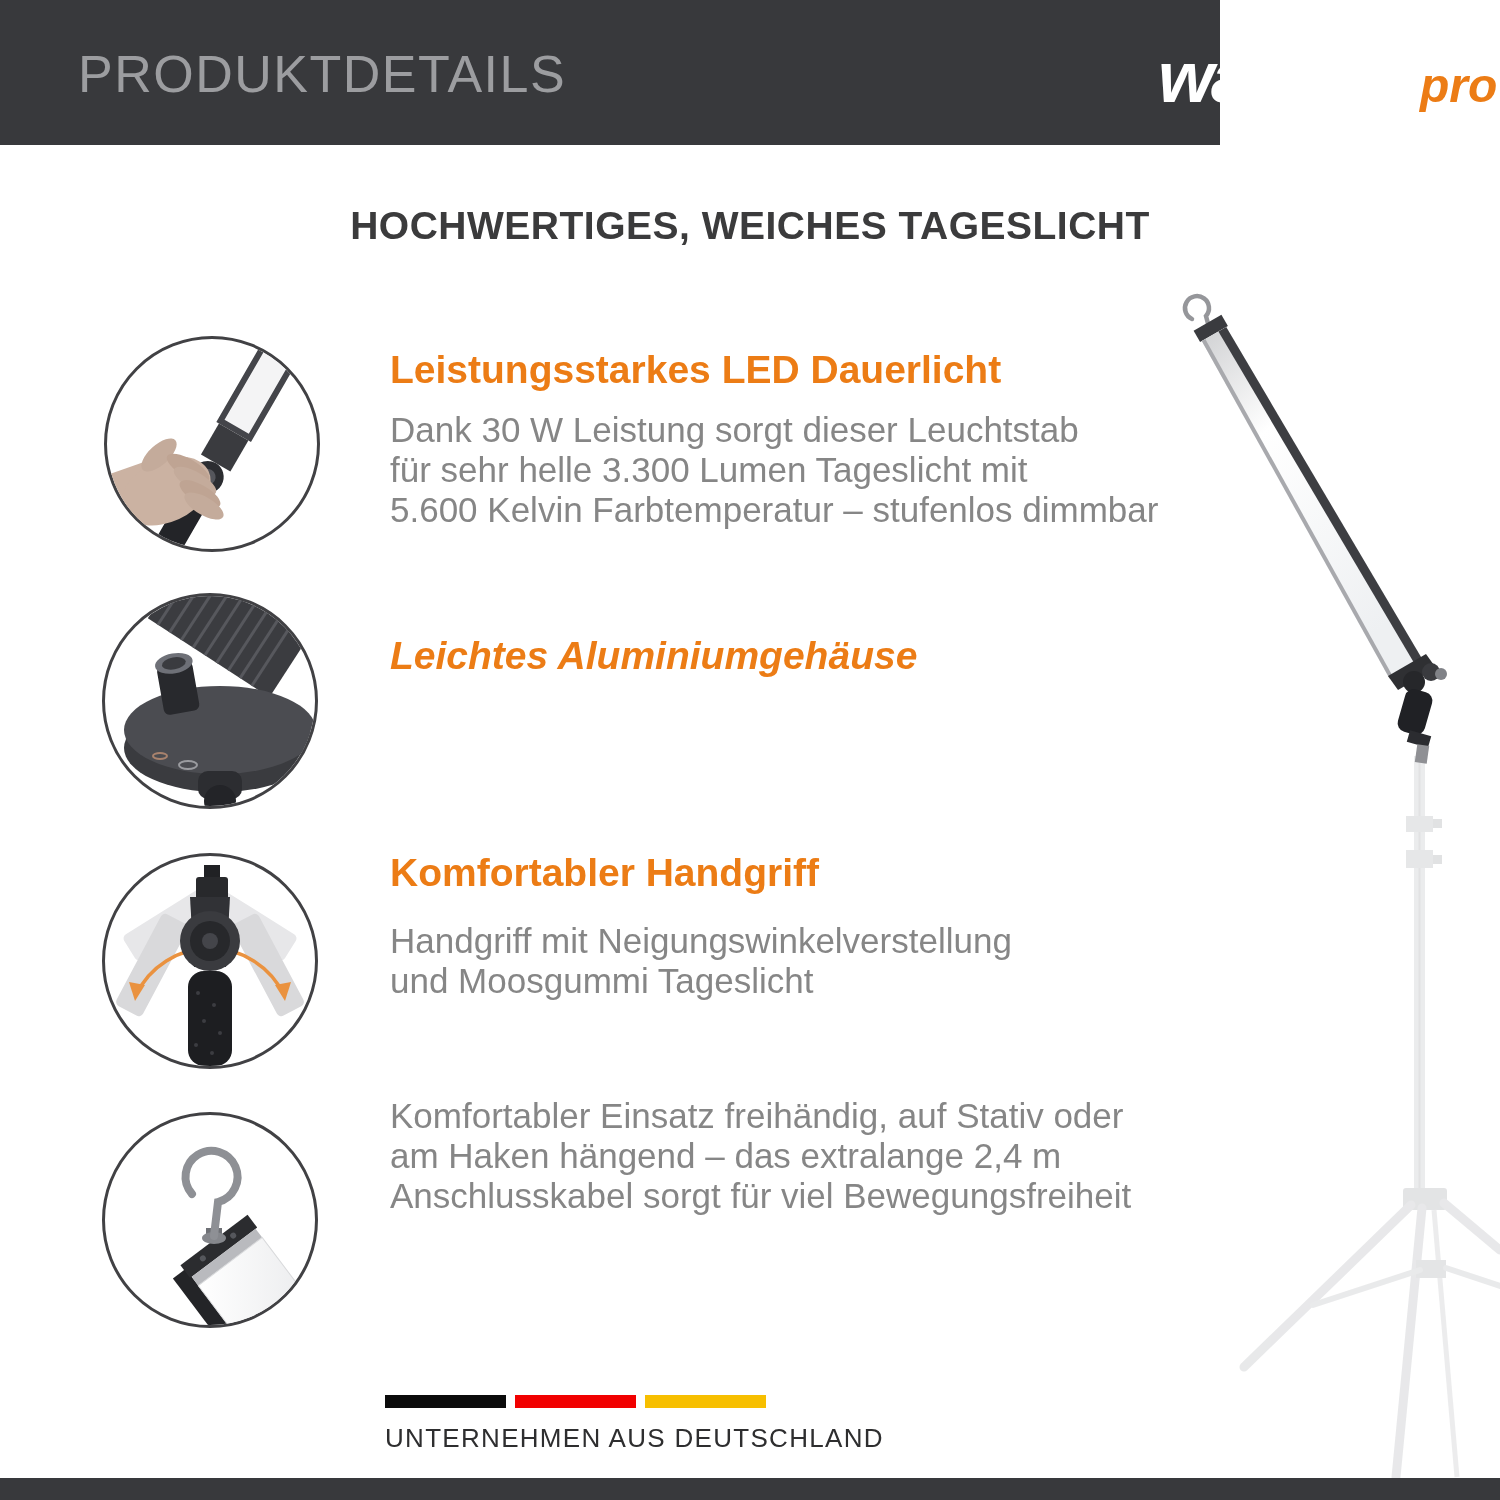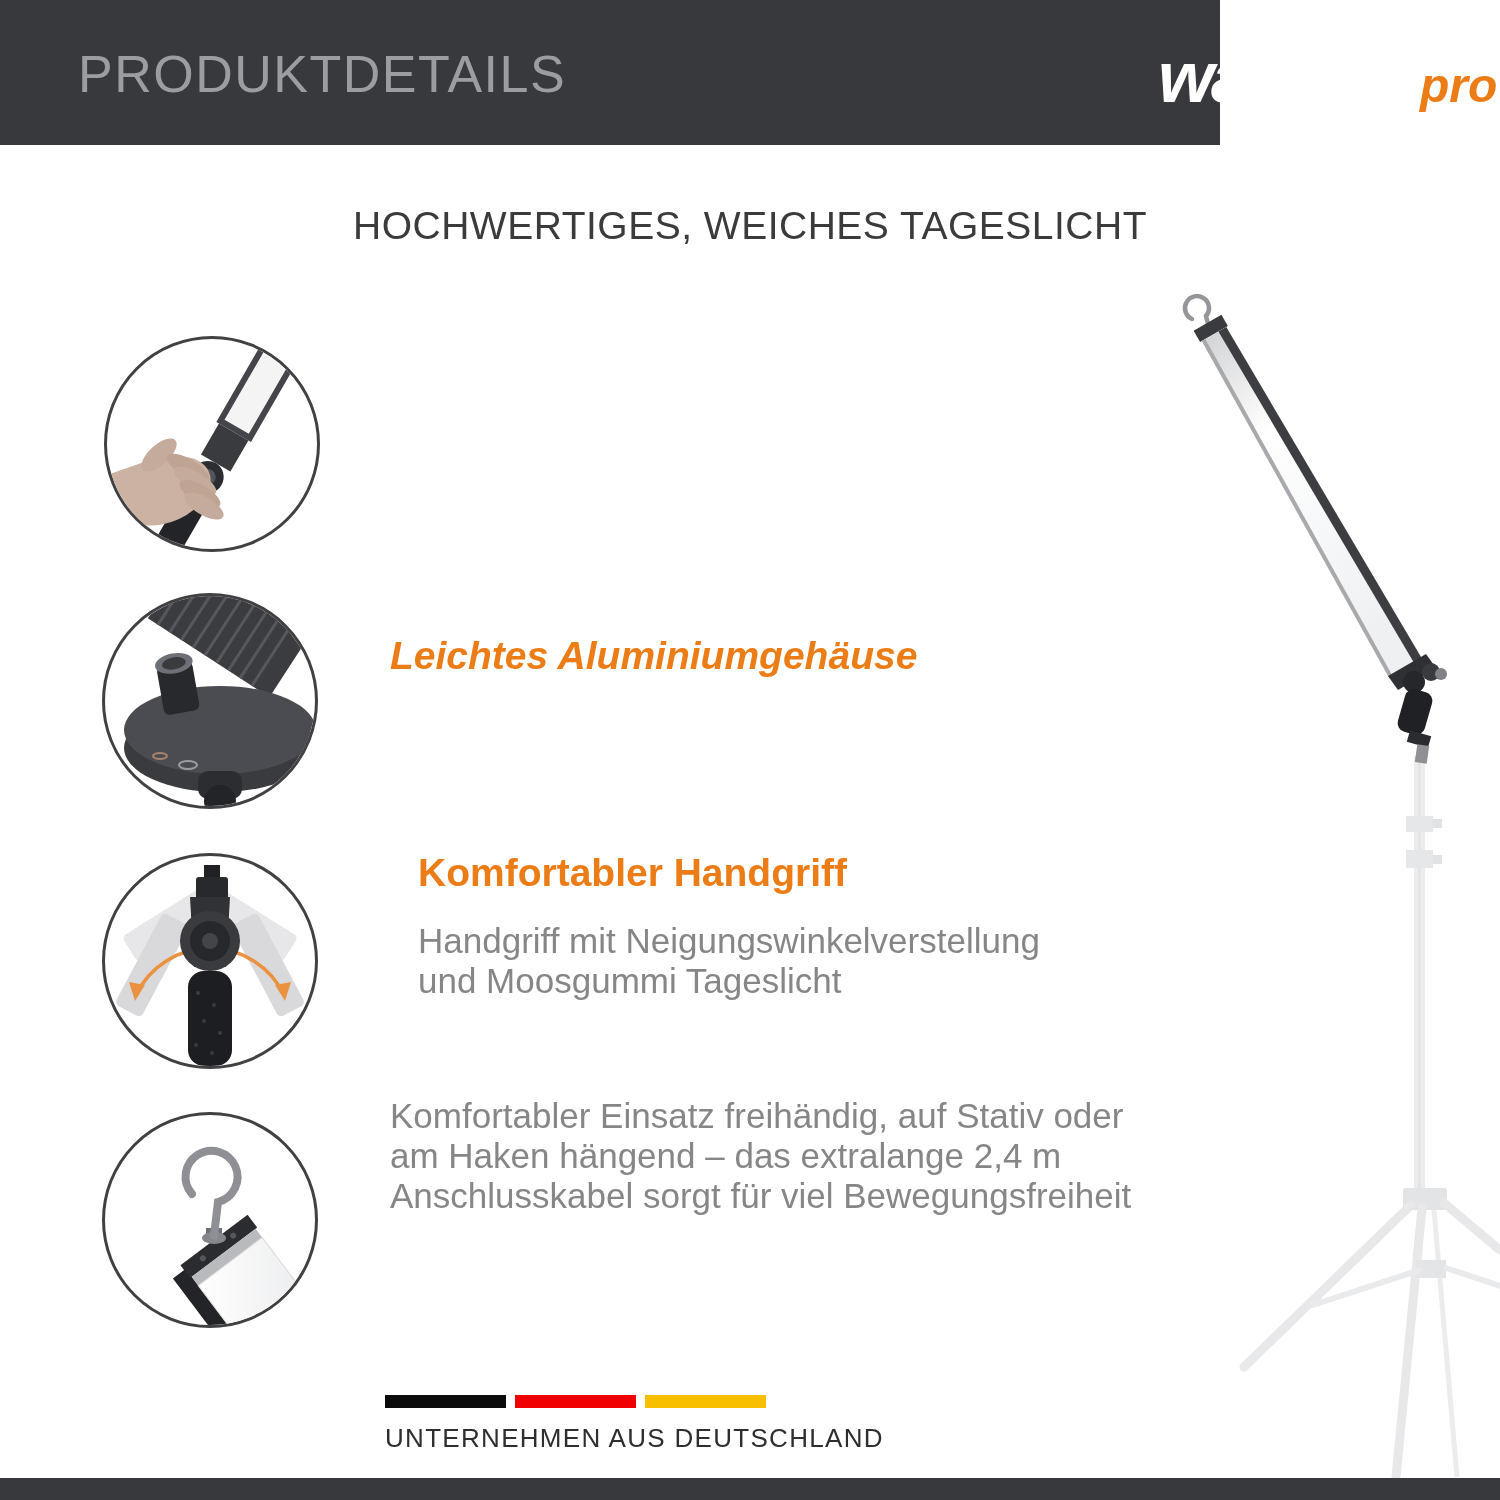--- a/index.html
+++ b/index.html
@@ -7,31 +7,31 @@
         font-family:"Liberation Sans","DejaVu Sans",sans-serif;}
 
   
   .header{position:absolute;left:0;top:0;width:1220px;height:145px;background:#38393C;}
   .header-title{position:absolute;left:78px;top:44px;font-size:52px;font-weight:400;
                 letter-spacing:1.5px;color:#9C9DA0;}
   .logo{position:absolute;left:1158px;top:24px;width:340px;height:110px;}
 
   
   .h1{position:absolute;left:0;top:204px;width:1500px;text-align:center;
-      font-size:39px;font-weight:normal;letter-spacing:0.5px;color:#3B3B3C;}
+      font-size:39px;font-weight:bold;letter-spacing:0.5px;color:#3B3B3C;}
 
   
   .circle{position:absolute;width:216px;height:216px;border-radius:50%;
           border:3px solid #414144;overflow:hidden;background:#fff;box-sizing:border-box;}
   .c1{left:104px;top:336px;} .c2{left:102px;top:593px;}
   .c3{left:102px;top:853px;} .c4{left:102px;top:1112px;}
   .circle svg{position:absolute;left:-3px;top:-3px;}
 
   .ftext{position:absolute;left:390px;width:840px;}
-  .t1{top:348px;} .t2{top:634px;font-style:italic;} .t3{top:851px;margin-left:28px;} .t4{top:1096px;}
+  .t1{top:348px;} .t2{top:634px;font-style:italic;} .t3{top:851px;} .t4{top:1096px;}
   .ftext h3{margin:0 0 18px 0;font-size:39px;line-height:44px;font-weight:bold;color:#EC7C15;}
   .t3 h3{margin-bottom:26px;}
   .ftext p{margin:0;font-size:35px;line-height:40px;color:#868686;white-space:pre-line;}
 
   
   .product{position:absolute;left:1100px;top:280px;}
 
   
   .made-in{position:absolute;left:385px;top:1395px;}
   .flag-row{font-size:0;}
@@ -67,20 +67,26 @@
         <rect x="108" y="228" width="24" height="20" rx="6" fill="#2a2b2f"></rect>
       </g>
       <polygon points="0,140 40,126 60,180 0,200" fill="#cbb2a2"></polygon>
       <ellipse cx="62" cy="155" rx="47" ry="31" transform="rotate(-25 62 155)" fill="#cbb2a2"></ellipse>
       <ellipse cx="55" cy="119" rx="22" ry="10" transform="rotate(-42 55 119)" fill="#c4ab9b"></ellipse>
       <ellipse cx="84" cy="132" rx="24" ry="9" transform="rotate(30 84 132)" fill="#bfa493"></ellipse>
       <ellipse cx="91" cy="145" rx="24" ry="9" transform="rotate(30 91 145)" fill="#c4ab9b"></ellipse>
       <ellipse cx="96" cy="158" rx="23" ry="9" transform="rotate(30 96 158)" fill="#bfa493"></ellipse>
       <ellipse cx="100" cy="170" rx="22" ry="9" transform="rotate(30 100 170)" fill="#c4ab9b"></ellipse>
     </svg>
+  </div>
+  <div class="ftext t1">
+    <h3>Leistungsstarkes LED Dauerlicht</h3>
+    <p>Dank 30 W Leistung sorgt dieser Leuchtstab
+für sehr helle 3.300 Lumen Tageslicht mit
+5.600 Kelvin Farbtemperatur – stufenlos dimmbar</p>
   </div>
 
   <div class="circle c2">
     <svg width="216" height="216" viewBox="0 0 216 216">
       <g transform="rotate(33 110 55)">
         <rect x="40" y="-60" width="145" height="125" fill="#3b3c40"></rect>
         <g stroke="#57585d" stroke-width="3">
           <line x1="52" y1="-60" x2="52" y2="65"></line>
             <line x1="66" y1="-60" x2="66" y2="65"></line>
           <line x1="80" y1="-60" x2="80" y2="65"></line>

